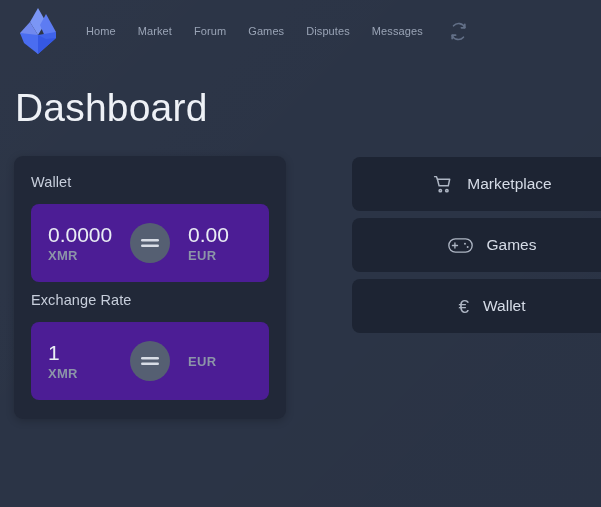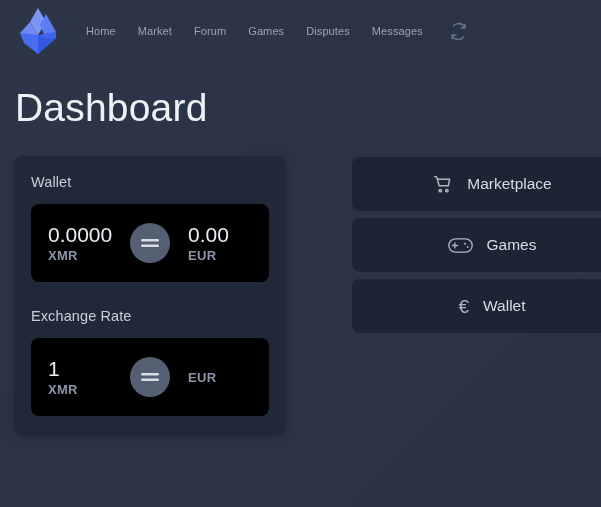--- a/index.html
+++ b/index.html
@@ -98,24 +98,24 @@
     box-shadow: 0 2px 8px rgba(0,0,0,0.20);
   }
 
   .panel-label {
     font-size: 14.5px;
     color: #c7cedb;
     margin-bottom: 14px;
     letter-spacing: 0.1px;
   }
 
-  .panel-label.second { margin-top: 26px; }
+  .panel-label.second { margin-top: 10px; }
 
   .rate-box {
-    background: #000000;
+    background: #4c1d95;
     border-radius: 8px;
     height: 78px;
     display: flex;
     align-items: center;
     justify-content: space-between;
     padding: 0 17px;
   }
 
   .rate-side {
     display: flex;

